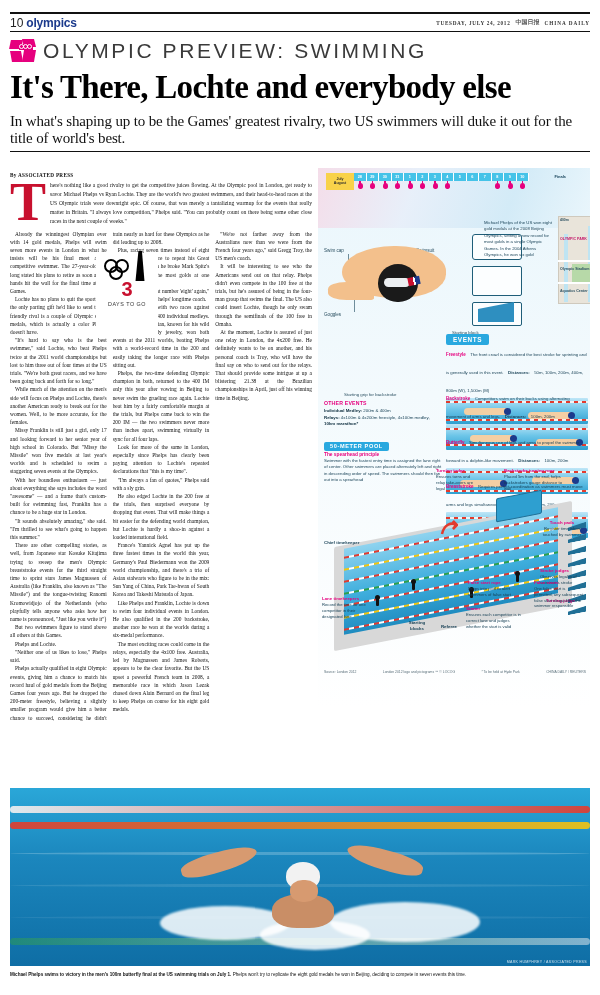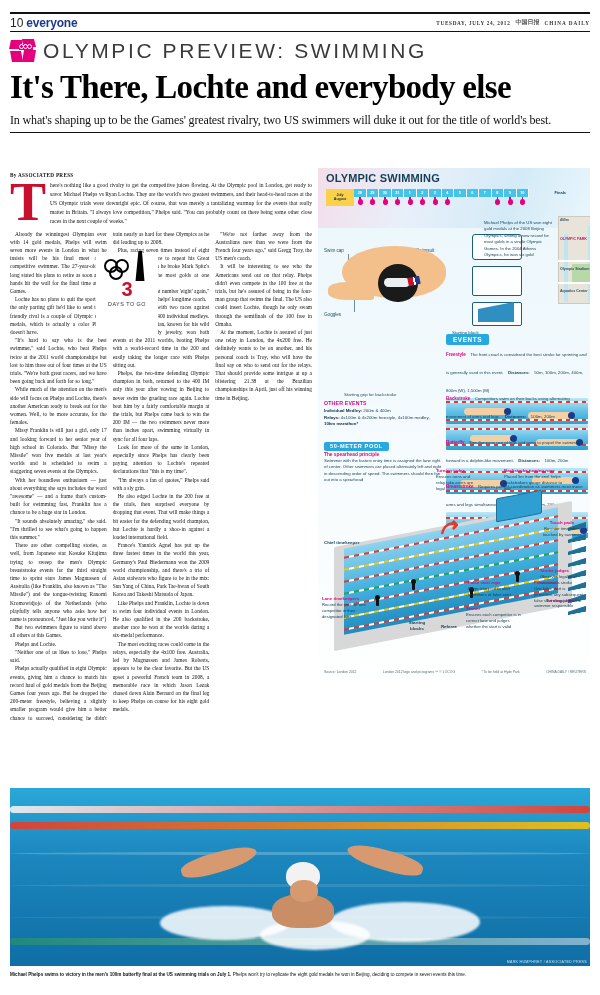--- a/index.html
+++ b/index.html
@@ -67,21 +67,21 @@
     font-family:"Liberation Serif", serif;
     font-weight:bold;
     font-size:33px;
     line-height:1.02;
     letter-spacing:-0.7px;
     color:#000;
   }
   .deck {
     margin:8px 10px 0 10px;
     font-family:"Liberation Serif", serif;
-    font-size:12px;
+    font-size:15px;
     letter-spacing:-0.15px;
     color:#111;
     padding-bottom:4px;
     border-bottom:1.5px solid #111;
   }
 
   
   .content {
     position:absolute;
     left:10px; top:172px; right:10px;
@@ -410,21 +410,21 @@
     font-size:4.6px; line-height:1.35; color:#111;
   }
   .caption b { font-weight:bold; }
 </style>
 </head>
 <body>
 
 <div class="masthead">
   <div class="mh-left">
     <span class="mh-page">10</span>
-    <span class="mh-section">everyone</span>
+    <span class="mh-section">olympics</span>
   </div>
   <div class="mh-right">
     <span>TUESDAY, JULY 24, 2012</span>
     <span class="mh-cn">中国日报</span>
     <span class="mh-brand">CHINA DAILY</span>
   </div>
 </div>
 
 <div class="kicker-row">
   <div class="logo-2012">
@@ -489,21 +489,20 @@
       <div class="dtg-torch"></div>
     </div>
     <div class="dtg-num">3</div>
     <div class="dtg-label">DAYS TO GO</div>
   </div>
 </div>
 
 <div class="info">
   <div class="info-bg-swoosh"></div>
 
-  <div class="info-title">OLYMPIC SWIMMING</div>
 
   <div class="cal">
     <div class="cal-month">
       <span class="m1">July</span>
       <span class="m2">August</span>
     </div>
     <div class="cal-days" id="calDays">
         <div class="cal-col">
           <div class="d">28</div>
           <div class="m">

